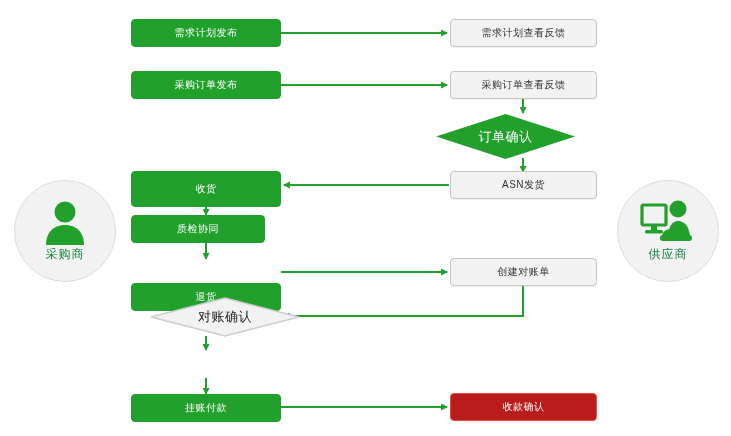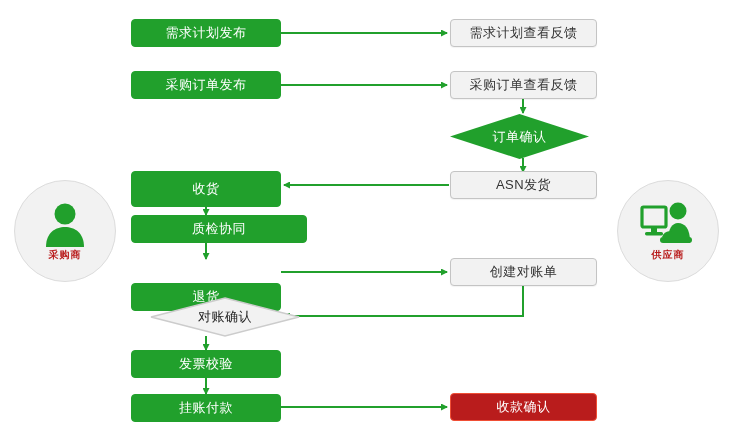--- a/index.html
+++ b/index.html
@@ -9,21 +9,21 @@
     font-family:"Liberation Sans","DejaVu Sans",sans-serif;
     overflow:hidden;
   }
   #stage{position:relative;width:731px;height:436px;}
 
   
   .node{
     position:absolute;
     box-sizing:border-box;
     display:flex;align-items:center;justify-content:center;
-    font-size:13px;
+    font-size:10px;
     letter-spacing:.5px;
     white-space:nowrap;
     border-radius:4px;
     z-index:4;
   }
   .node.green{
     background:#21a02c;
     color:#ffffff;
     border:1px solid #21a02c;
   }
@@ -62,21 +62,21 @@
     width:100px;height:100px;
     border-radius:50%;
     background:#f2f2f2;
     border:1px solid #dcdcdc;
     display:flex;flex-direction:column;
     align-items:center;justify-content:center;
     z-index:5;
   }
   .role .glyph{width:56px;height:46px;display:block;margin-bottom:1px;}
   .role .rlabel{
-    font-size:10px;color:#b91c1c;letter-spacing:1px;white-space:nowrap;font-weight:bold;
+    font-size:12px;color:#15803d;letter-spacing:1px;white-space:nowrap;
   }
 </style>
 </head>
 <body>
 
 <div id="stage">
 
   <svg class="edges" viewBox="0 0 731 436" width="731" height="436">
     <defs>
       <marker id="ah" markerWidth="7" markerHeight="7" refX="6" refY="3.5" orient="auto" markerUnits="userSpaceOnUse">
@@ -140,52 +140,49 @@
   </div>
 
   <div class="node green" style="left:131px;top:71px;width:150px;height:28px;font-family:Liberation Mono, monospace;">
     <span>采购订单发布</span>
   </div>
 
   <div class="node green" style="left:131px;top:171px;width:150px;height:36px;">
     <span>收货</span>
   </div>
 
-  <div class="node green" style="left:131px;top:215px;width:176px;height:28px;">
+  <div class="node green" style="left:131px;top:215px;width:134px;height:28px;">
     <span>质检协同</span>
   </div>
 
   <div class="node green" style="left:131px;top:259px;width:150px;height:28px;margin-top:24px;">
     <span>退货</span>
   </div>
 
   <div class="diamond grey" style="left:150px;top:297px;width:150px;height:40px;text-align:right;">
     <svg width="150" height="40" viewBox="0 0 150 40">
       <polygon points="75,1 149,20 75,39 1,20" fill="#f2f2f2" stroke="#cccccc" stroke-width="1.4"></polygon>
     </svg>
     <span class="dlabel">对账确认</span>
   </div>
 
-  <div class="node green" style="left:131px;top:350px;width:150px;height:28px;">
-    <span>发票校验</span>
-  </div>
 
   <div class="node green" style="left:131px;top:394px;width:150px;height:28px;font-family:Liberation Serif, serif;">
     <span>挂账付款</span>
   </div>
 
   <div class="node grey" style="left:450px;top:19px;width:147px;height:28px;text-align:center;">
     <span>需求计划查看反馈</span>
   </div>
 
   <div class="node grey" style="left:450px;top:71px;width:147px;height:28px;">
     <span>采购订单查看反馈</span>
   </div>
 
-  <div class="diamond green" style="left:450px;top:114px;width:139px;height:45px;">
+  <div class="diamond green" style="left:436px;top:114px;width:139px;height:45px;">
     <svg width="139" height="45" viewBox="0 0 139 45">
       <polygon points="69.5,0 139,22.5 69.5,45 0,22.5" fill="#21a02c"></polygon>
     </svg>
     <span class="dlabel">订单确认</span>
   </div>
 
   <div class="node grey" style="left:450px;top:171px;width:147px;height:28px;">
     <span>ASN发货</span>
   </div>
 

